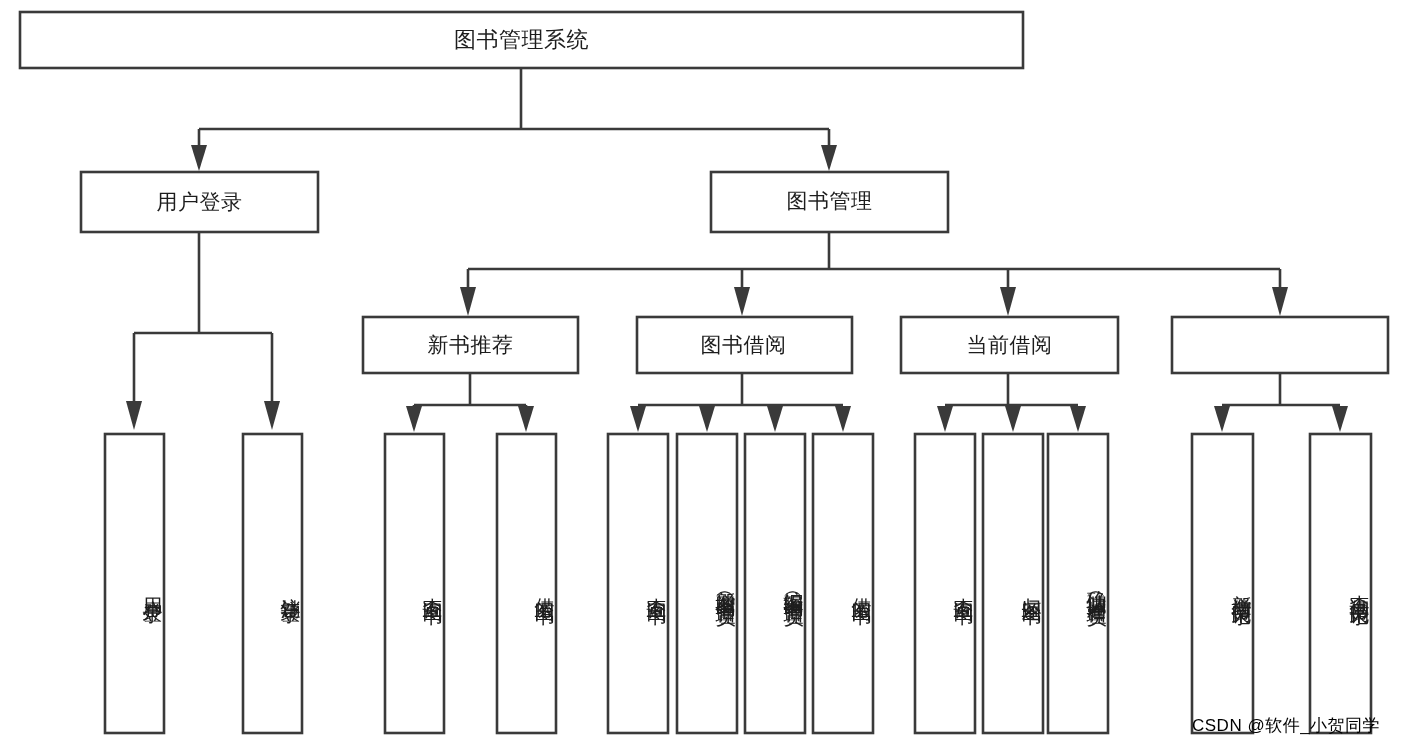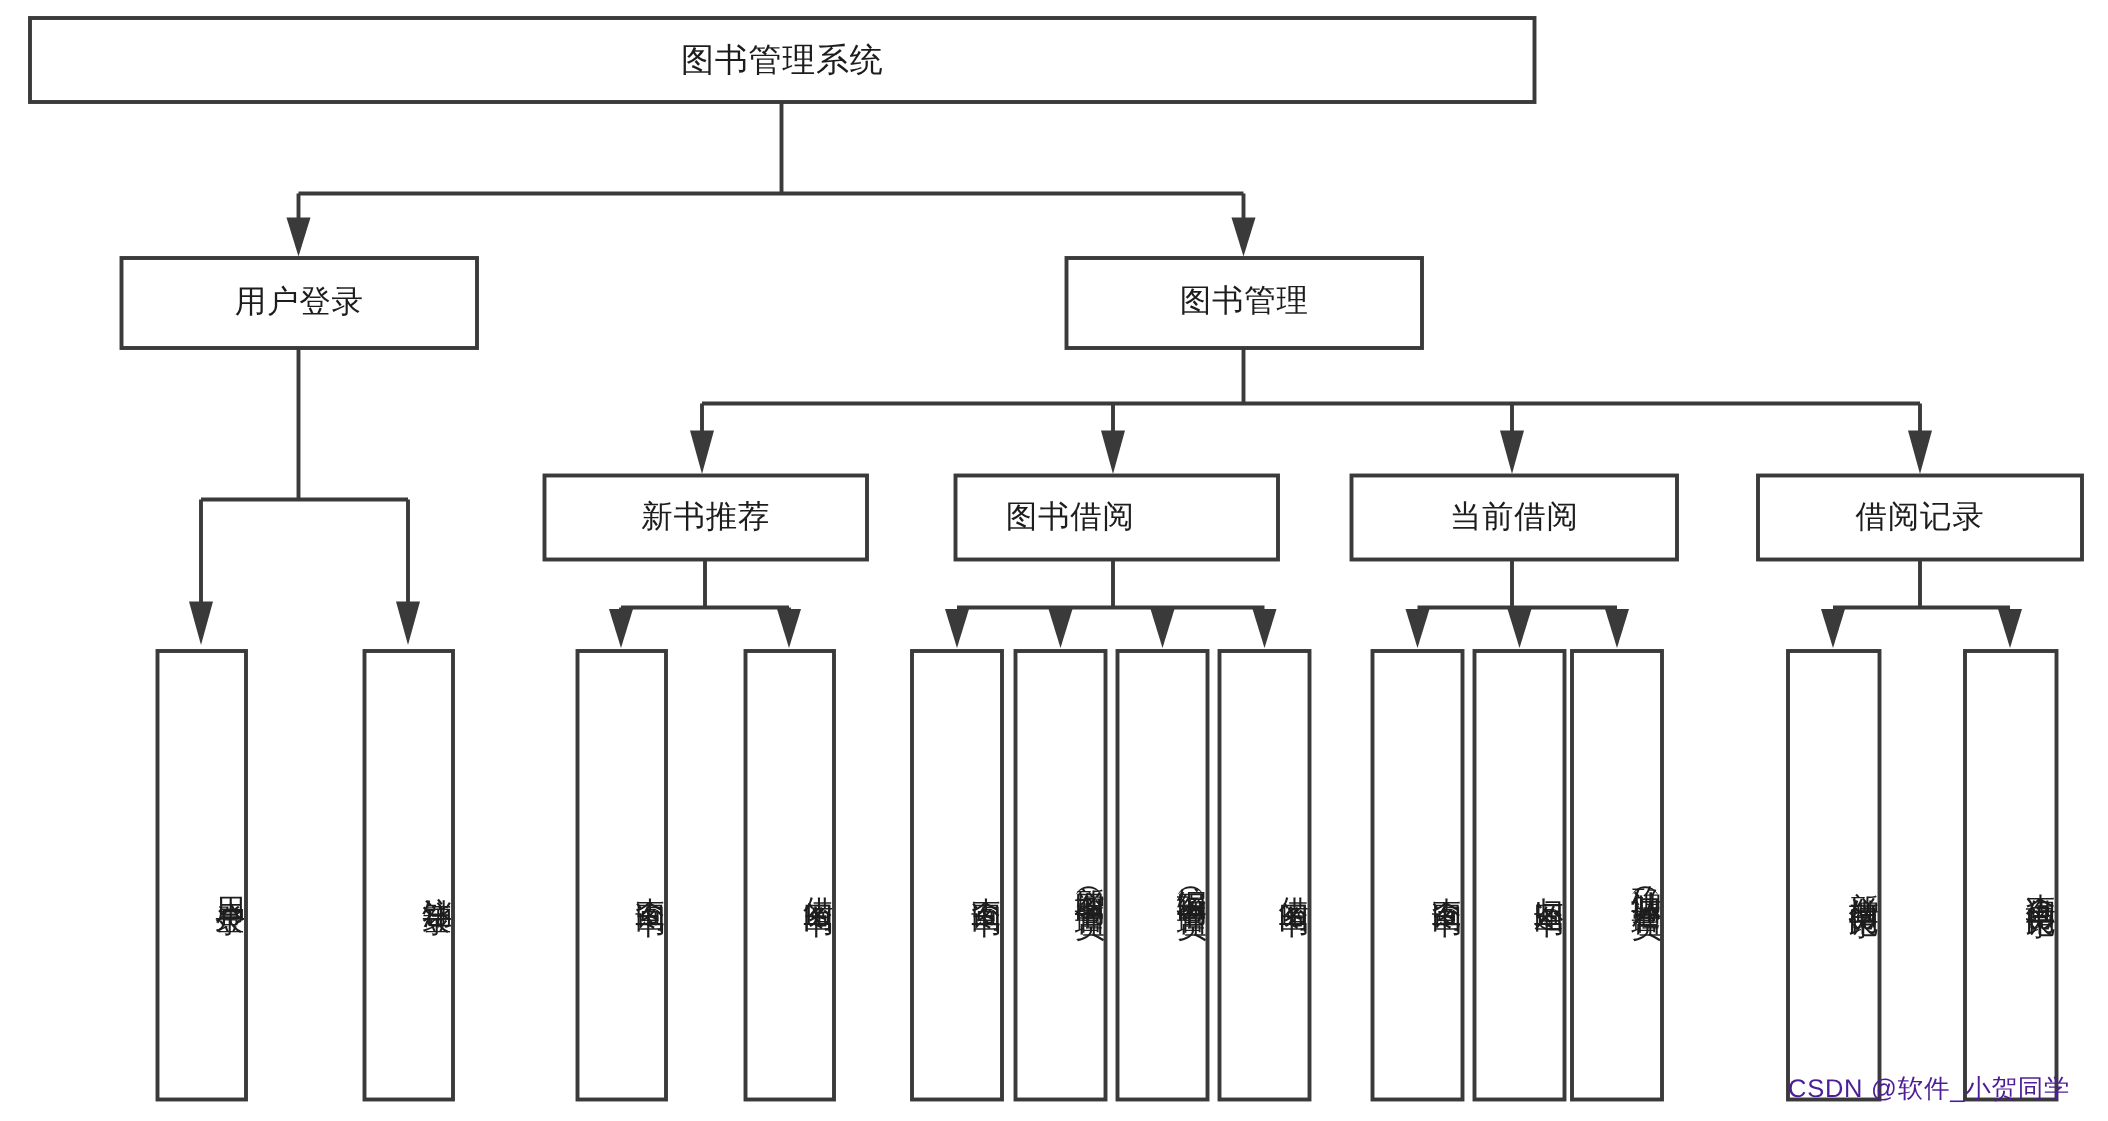--- a/index.html
+++ b/index.html
@@ -64,21 +64,21 @@
     text-orientation: upright;
     font-size: 20px;
     letter-spacing: 2.5px;
     line-height: 1.1;
     align-items: flex-start;
     justify-content: center;
     padding-top: 6px;
   }
   .watermark {
     position: absolute;
-    color: #4c1d95;
+    color: #000000;
     font-size: 17px;
     font-family: "Liberation Sans", "DejaVu Sans", sans-serif;
     white-space: nowrap;
     letter-spacing: 0.5px;
   }
 </style>
 </head>
 <body>
 
 <div id="diagram-canvas">
@@ -170,23 +170,22 @@
       <rect class="node-box" x="1310" y="434" width="61" height="299"></rect>
     </g>
   </svg>
 
   <div class="node-label horiz root" style="left:20px; top:12px; width:1003px; height:56px;">图书管理系统</div>
 
   <div class="node-label horiz" style="left:81px; top:172px; width:237px; height:60px;">用户登录</div>
   <div class="node-label horiz" style="left:711px; top:172px; width:237px; height:58px;">图书管理</div>
 
   <div class="node-label horiz" style="left:363px; top:317px; width:215px; height:56px;">新书推荐</div>
-  <div class="node-label horiz" style="left:606px; top:317px; width:215px; height:56px;">图书借阅</div>
+  <div class="node-label horiz" style="left:636px; top:317px; width:215px; height:56px;">图书借阅</div>
   <div class="node-label horiz" style="left:901px; top:317px; width:217px; height:56px;border-radius:20px;">当前借阅</div>
-  <div class="node-label horiz" style="left:1172px; top:317px; width:216px; height:56px;">借阅记录</div>
 
   <div class="node-label vert" style="left:105px; top:434px; width:59px; height:299px;">用户登录</div>
   <div class="node-label vert" style="left:243px; top:434px; width:59px; height:299px;">注销登录</div>
 
   <div class="node-label vert" style="left:385px; top:434px; width:59px; height:299px;">查询图书</div>
   <div class="node-label vert" style="left:497px; top:434px; width:59px; height:299px;">借阅图书</div>
 
   <div class="node-label vert" style="left:608px; top:434px; width:60px; height:299px;">查询图书</div>
   <div class="node-label vert" style="left:677px; top:434px; width:60px; height:299px;">新增图书（管理员）</div>
   <div class="node-label vert" style="left:745px; top:434px; width:60px; height:299px;">编辑图书（管理员）</div>

